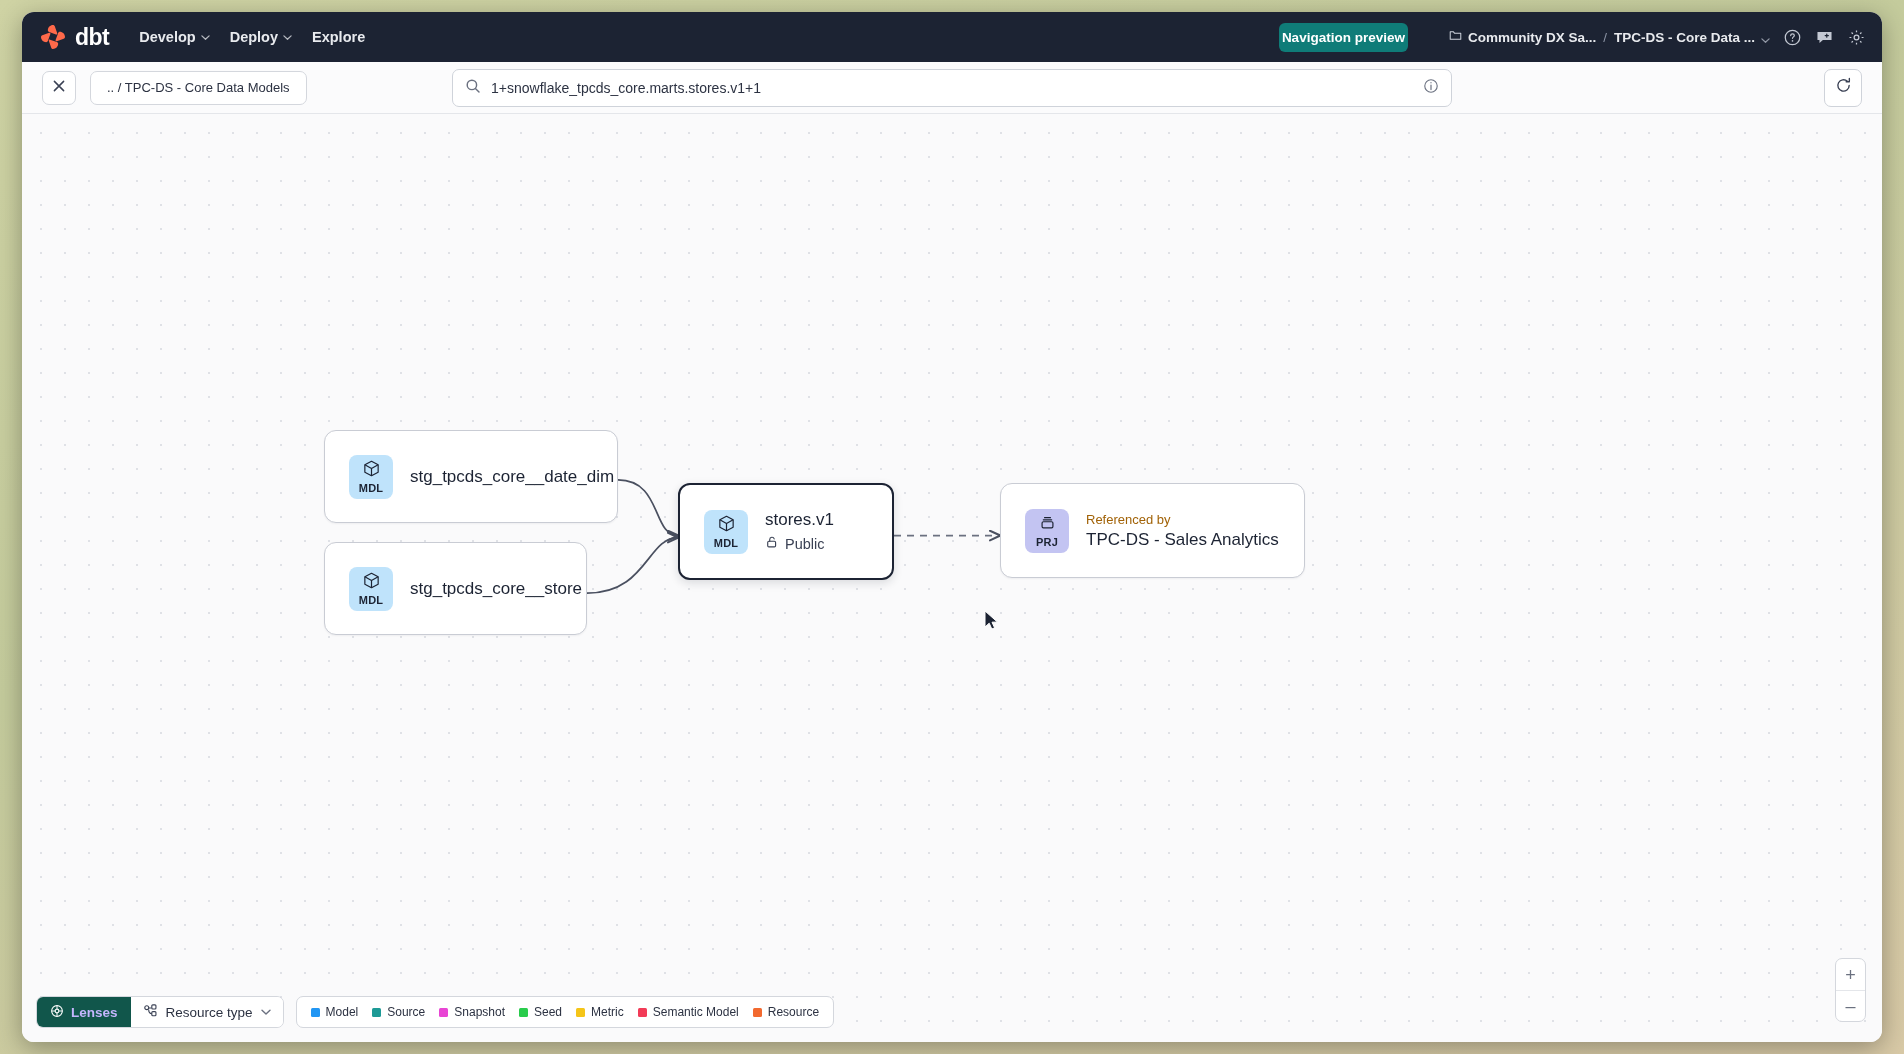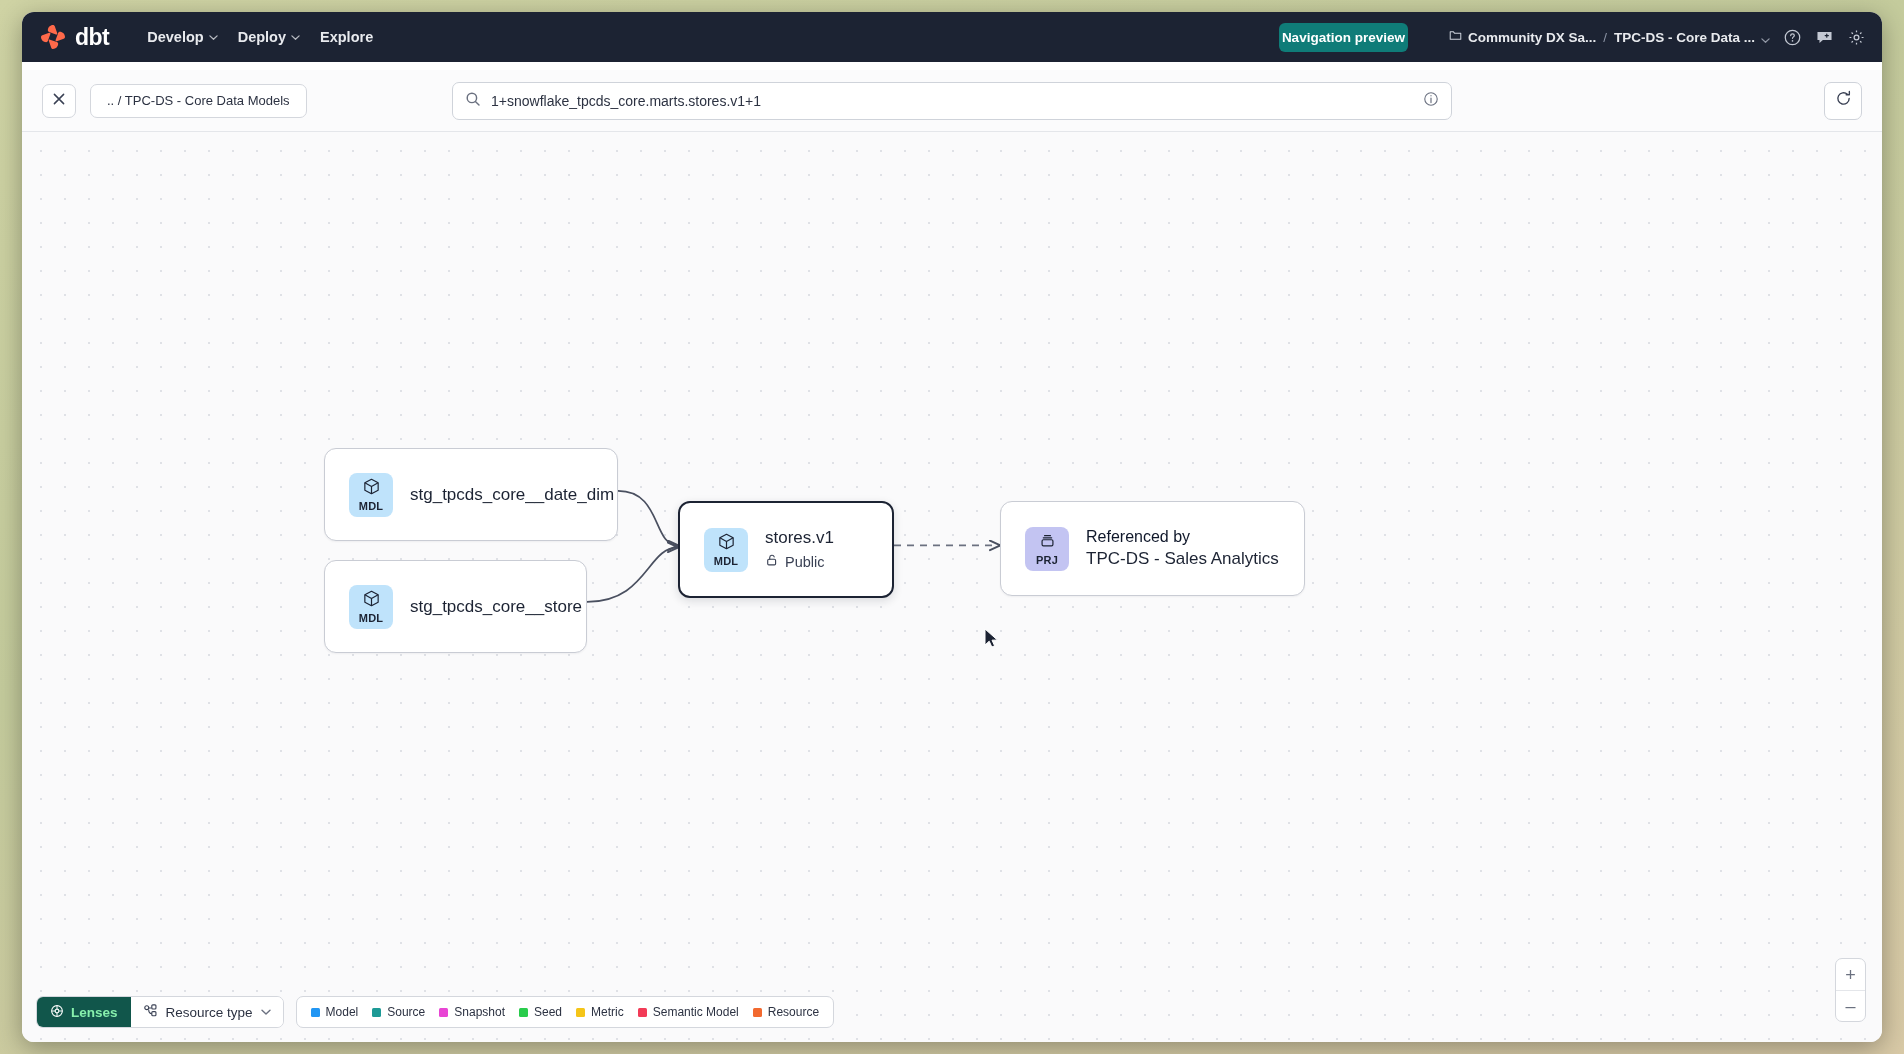--- a/index.html
+++ b/index.html
@@ -24,21 +24,21 @@
     background: #fff;
     display: flex; flex-direction: column;
   }
 
   
   .topnav {
     height: 50px; background: #1c2333;
     display: flex; align-items: center;
     padding: 0 16px; flex: none; position: relative;
   }
-  .logo-wrap { display: flex; align-items: center; gap: 7px; margin-right: 28px; }
+  .logo-wrap { display: flex; align-items: center; gap: 7px; margin-right: 20px; }
   .logo-mark { width: 30px; height: 30px; position: relative; display:block; }
   .logo-text { color: #fff; font-size: 23px; font-weight: 700; letter-spacing: -.5px; }
   .navitem {
     color: #e8eaee; font-size: 14.5px; font-weight: 600;
     padding: 6px 10px; border-radius: 6px; cursor: pointer;
     display: flex; gap: 5px;
   }
   .caret { width: 9px; height: 9px; display:block; opacity:.75; }
   .topnav-right { margin-left: auto; display: flex; align-items: center; gap: 13px; }
   .preview-badge {
@@ -46,23 +46,23 @@
     padding: 7px 3px; border-radius: 6px; cursor: pointer; white-space: nowrap;
   }
   .crumbs { display: flex; align-items: flex-end; gap: 7px; color: #e8eaee; font-size: 13.5px; font-weight: 700; padding-left: 28px; }
   .crumb { display: flex; align-items: center; gap: 6px; cursor: pointer; white-space: nowrap; }
   .crumb-sep { color: #8b93a4; font-weight: 400; }
   .ic { display: block; }
   .iconbtn { cursor: pointer; display: flex; align-items: center; opacity: .92; }
 
   
   .toolbar {
-    height: 62px; background: #fbfbfc; border-bottom: 1px solid #e4e6ea;
+    height: 52px; background: #fbfbfc; border-bottom: 1px solid #e4e6ea;
     display: flex; align-items: center; padding: 0 20px; gap: 14px; flex: none;
-    position: relative; z-index: 5; margin-top: 8px;
+    position: relative; z-index: 5;
   }
   .sq-btn {
     width: 34px; height: 34px; border: 1px solid #d4d7dd; border-radius: 7px;
     background: #fff; display: flex; align-items: center; justify-content: center;
     cursor: pointer;
   }
   .breadcrumb-pill {
     height: 34px; border: 1px solid #d4d7dd; border-radius: 7px; background: #fff;
     display: flex; align-items: center; padding: 0 16px;
     font-size: 13px; color: #2c3242; font-weight: 500; cursor: pointer; white-space: nowrap;
@@ -105,37 +105,37 @@
   .badge {
     width: 44px; height: 44px; border-radius: 8px; flex: none;
     display: flex; flex-direction: column; align-items: center; justify-content: center; gap: 1px;
   }
   .badge.mdl { background: #bfe3fb; }
   .badge.prj { background: #c3c4f2; }
   .badge-text { font-size: 11px; font-weight: 700; color: #1c2333; letter-spacing: .2px; line-height: 1; }
   .node-title { font-size: 17px; color: #1c2333; font-weight: 400; white-space: nowrap; }
   .node-sub { display: flex; align-items: center; gap: 6px; margin-top: 5px; }
   .node-sub-text { font-size: 14.5px; color: #3a4154; }
-  .node-eyebrow { font-size: 16px; color: #0f172a; margin-bottom: 3px; }
+  .node-eyebrow { font-size: 13px; color: #a16207; margin-bottom: 3px; }
   .node-strong { font-size: 17px; color: #1c2333; font-weight: 400; white-space: nowrap; }
   .node-col { display: flex; flex-direction: column; }
 
   .cursor-arrow { position: absolute; left: 962px; top: 496px; pointer-events: none; }
 
   
   .bottombar {
     position: absolute; left: 14px; bottom: 14px;
     display: flex; align-items: center; gap: 12px; z-index: 6;
   }
   .lens-group {
     height: 32px; display: flex; align-items: stretch;
     border: 1px solid #d4d7dd; border-radius: 7px; overflow: hidden; background: #fff;
   }
   .lens-btn {
-    background: #11564b; color: #86efac; display: flex; align-items: center; gap: 7px;
+    background: #11564b; color: #c4b5fd; display: flex; align-items: center; gap: 7px;
     padding: 0 13px; font-size: 13.5px; font-weight: 600; cursor: pointer;
   }
   .res-btn {
     display: flex; align-items: center; gap: 8px; padding: 0 12px;
     font-size: 13.5px; color: #2c3242; cursor: pointer; background: #fff;
   }
   .legend {
     height: 32px; background: #fff; border: 1px solid #d4d7dd; border-radius: 7px;
     display: flex; align-items: center; gap: 14px; padding: 0 14px;
   }

